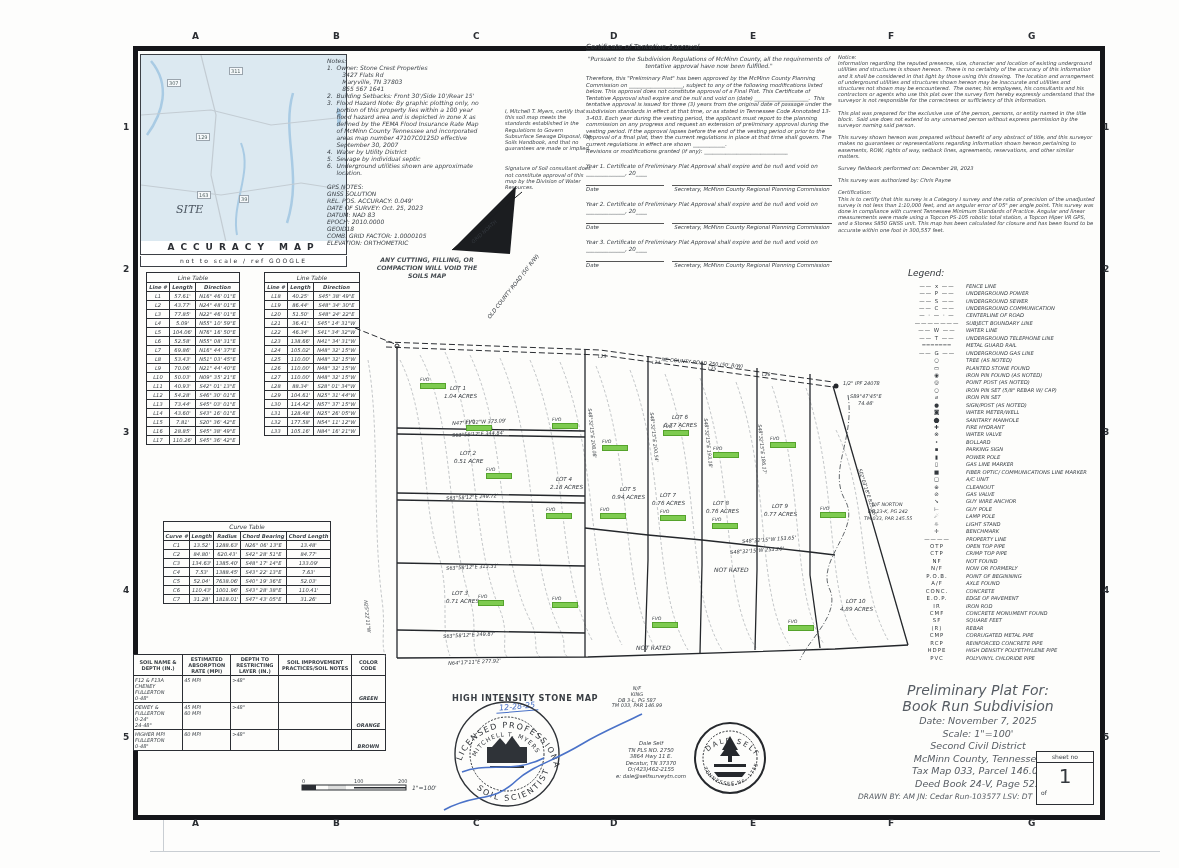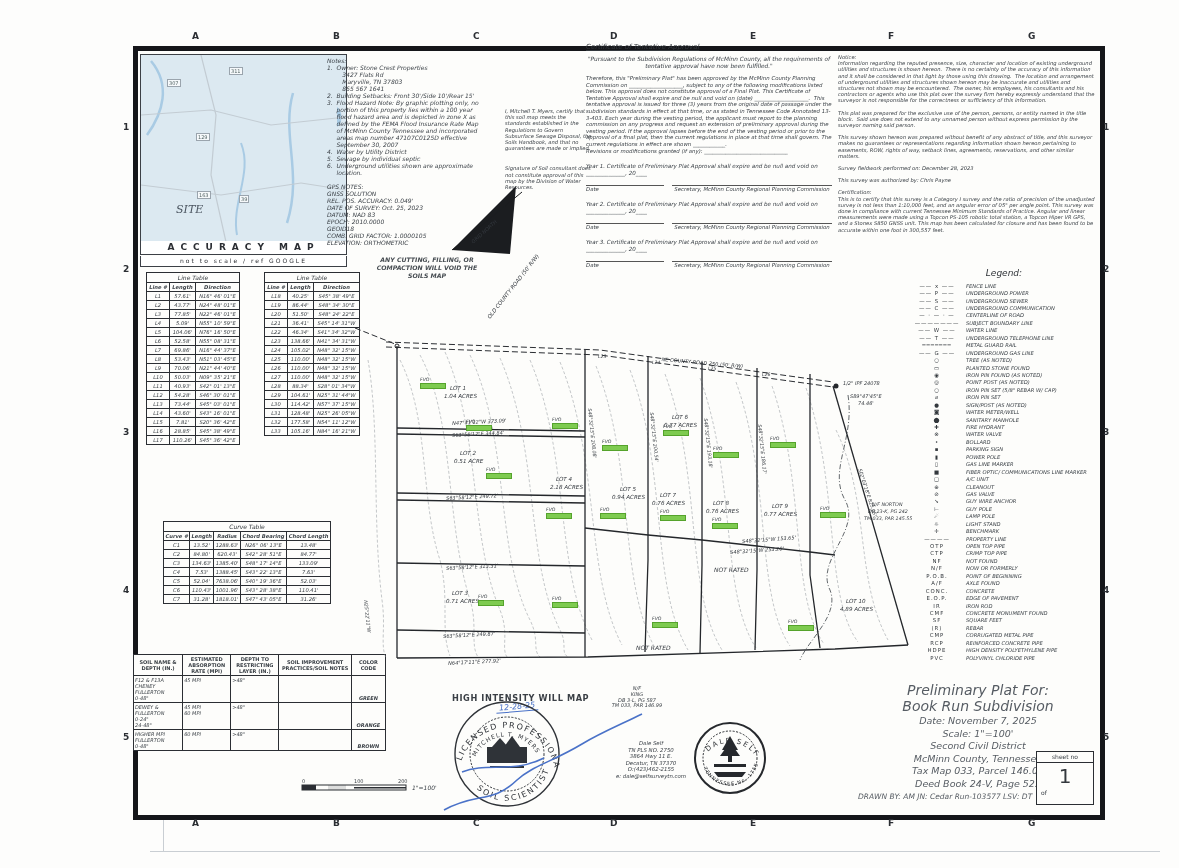--- a/index.html
+++ b/index.html
@@ -36,21 +36,21 @@
   .cert .body{font-size:5.4px;font-style:italic;color:#3c4248;margin-top:5px;line-height:6.6px;}
   .citem{margin-top:9px;font-size:5.6px;font-style:italic;color:#3c4248;line-height:7px;}
   .sigrow{display:flex;margin-top:8px;font-size:5.4px;font-style:italic;color:#3c4248;}
   .sigrow .d{width:78px;border-top:1px solid #555;}
   .sigrow .s{width:160px;border-top:1px solid #555;margin-left:8px;text-align:center;}
   
   .rcol{left:838px;top:54px;width:258px;}
   .rcol .p{font-size:5.2px;font-style:italic;color:#3c4248;line-height:6.2px;margin-bottom:6px;}
   
   .legend{left:908px;top:268px;width:192px;}
-  .legend .lt{font-size:9px;font-style:italic;color:#2f3338;text-align:center;margin-bottom:4px;}
+  .legend .lt{font-size:9px;font-style:italic;color:#2f3338;text-align:left;margin-bottom:4px;}
   .lrow{display:flex;align-items:center;height:7.45px;}
   .lrow .sym{width:58px;font-size:5.4px;color:#33383d;text-align:center;letter-spacing:1px;overflow:hidden;white-space:nowrap;}
   .lrow .txt{font-size:5.2px;font-style:italic;color:#3c4248;white-space:nowrap;}
   
   table{border-collapse:collapse;}
   .dtab{position:absolute;background:#fdfdfb;}
   .dtab table{width:100%;}
   .dtab caption{border:1.2px solid #2b2e33;border-bottom:none;font-size:6px;font-style:italic;color:#33383d;padding:1px;}
   .dtab th,.dtab td{border:1.2px solid #2b2e33;font-size:5.2px;font-style:italic;color:#3c4248;
     text-align:center;padding:1px 1px;white-space:pre-line;}
@@ -939,21 +939,21 @@
       <span class="fvo" style="position: absolute; left: 652px; top: 617px;">
       <span class="fl">FVO</span>
       <span class="bar"></span>
     </span>
       <span class="fvo" style="position: absolute; left: 788px; top: 620px;">
       <span class="fl">FVO</span>
       <span class="bar"></span>
     </span>
     </div>
 
-  <div class="abs hism">HIGH INTENSITY WILL MAP</div>
+  <div class="abs hism">HIGH INTENSITY STONE MAP</div>
   <div class="abs hdate">12-28-25</div>
 
   <svg class="abs" style="left:432px;top:692px;" width="215" height="130">
     <circle cx="75" cy="62" r="52" fill="none" stroke="#2f3338" stroke-width="1.4"></circle>
     <circle cx="75" cy="62" r="37" fill="none" stroke="#2f3338" stroke-width="1" stroke-dasharray="2,1.5"></circle>
     <defs>
       <path id="arcT" d="M28,74 A48,48 0 0 1 122,74"></path>
       <path id="arcN" d="M42,70 A34,34 0 0 1 108,70"></path>
       <path id="arcB" d="M32,74 A44,44 0 0 0 118,74"></path>
     </defs>

